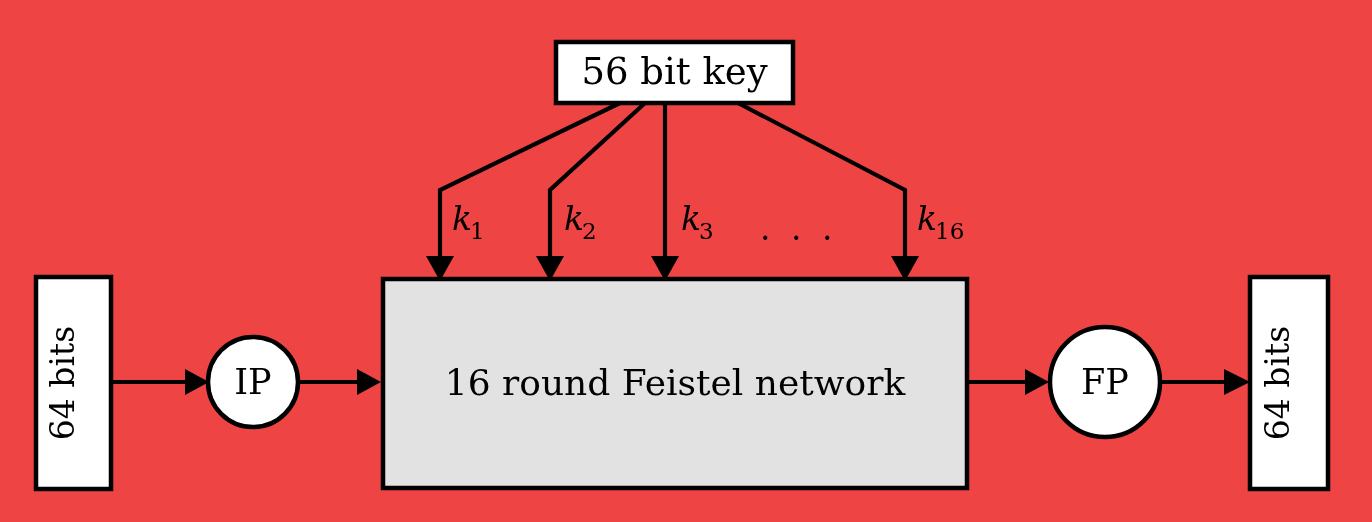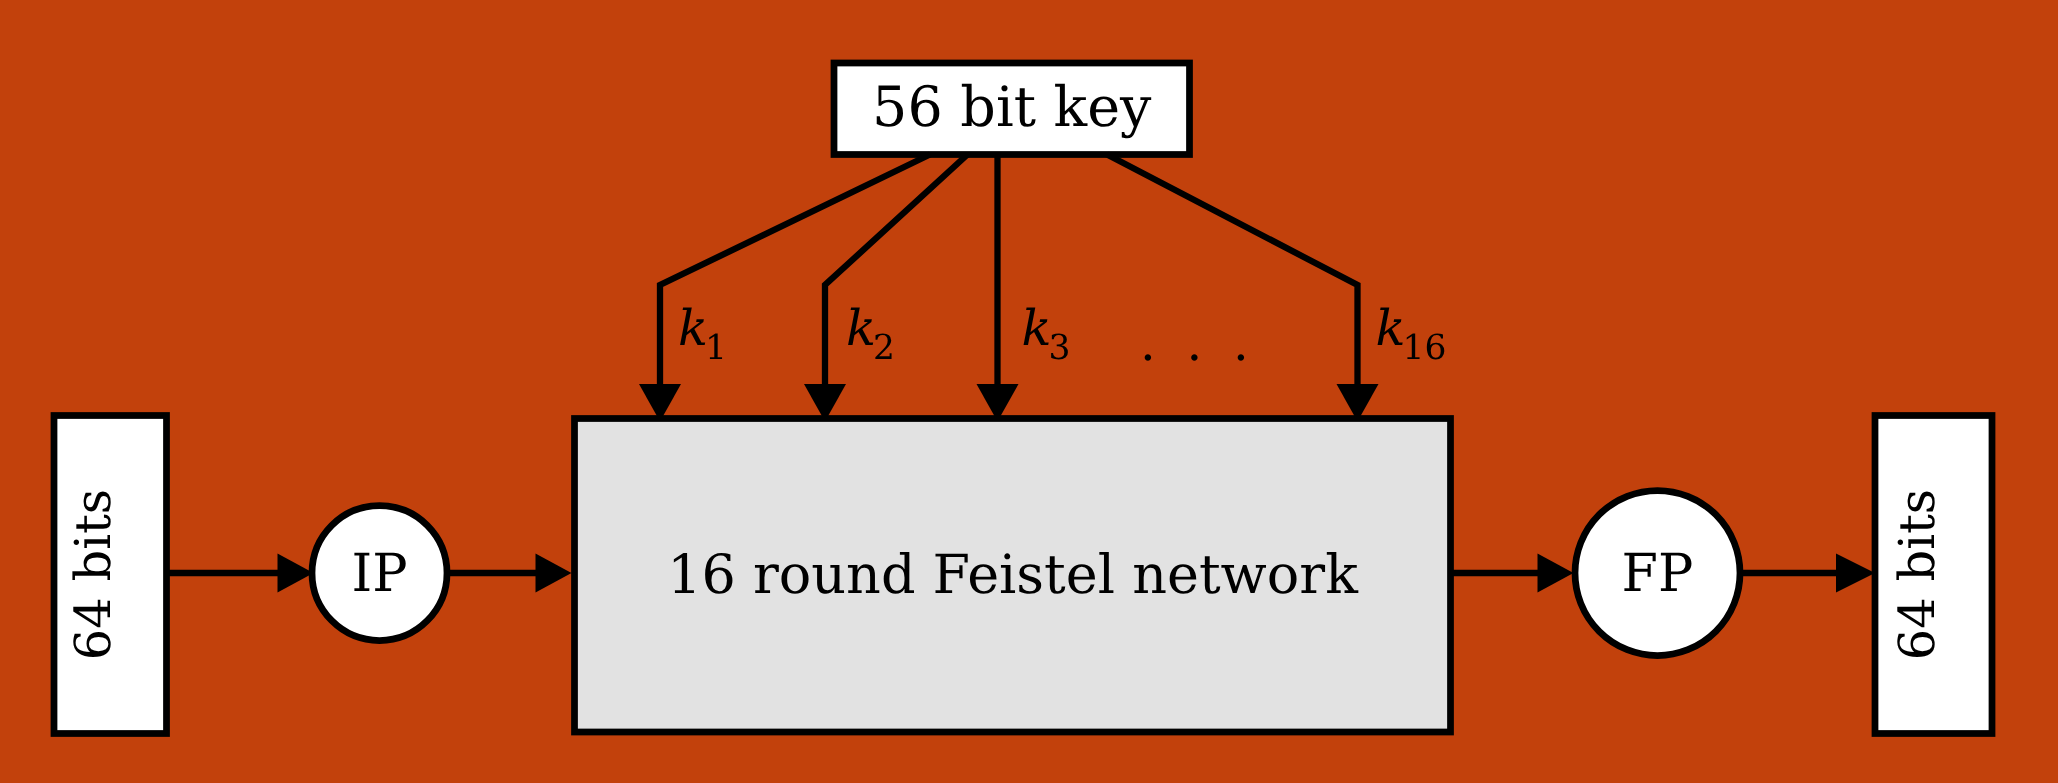--- a/index.html
+++ b/index.html
@@ -11,21 +11,21 @@
   body {
     width: 1372px;
     height: 522px;
     overflow: hidden;
     font-family: "DejaVu Serif", "Liberation Serif", serif;
   }
   #diagram-root {
     position: relative;
     width: 1372px;
     height: 522px;
-    background: #c2410c;
+    background: #ef4444;
   }
   svg.canvas {
     display: block;
     width: 1372px;
     height: 522px;
   }
   .box-white {
     fill: #ffffff;
     stroke: #000000;
     stroke-width: 4.5;

